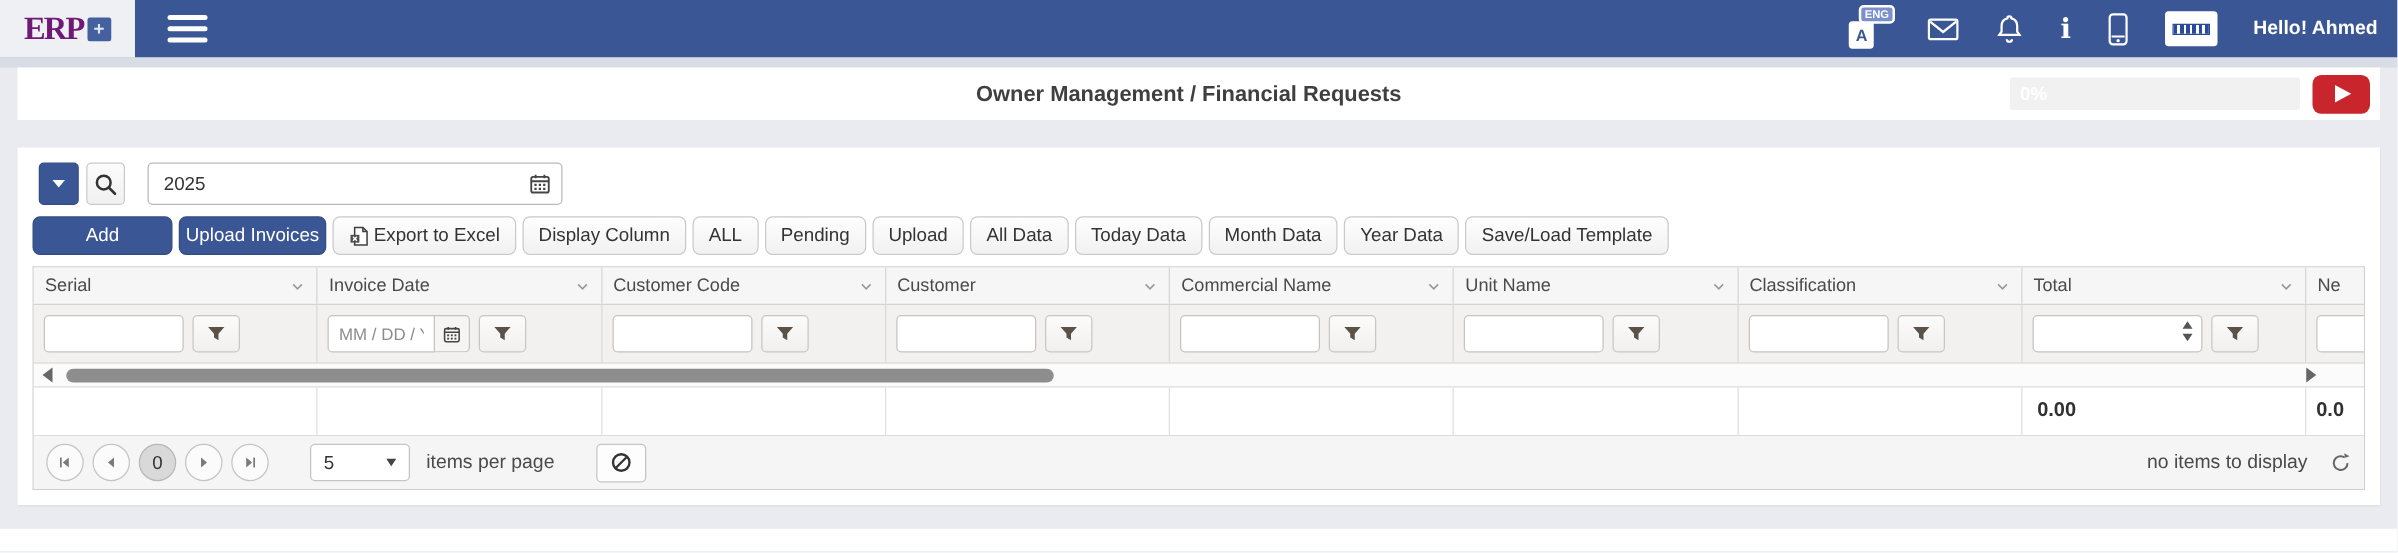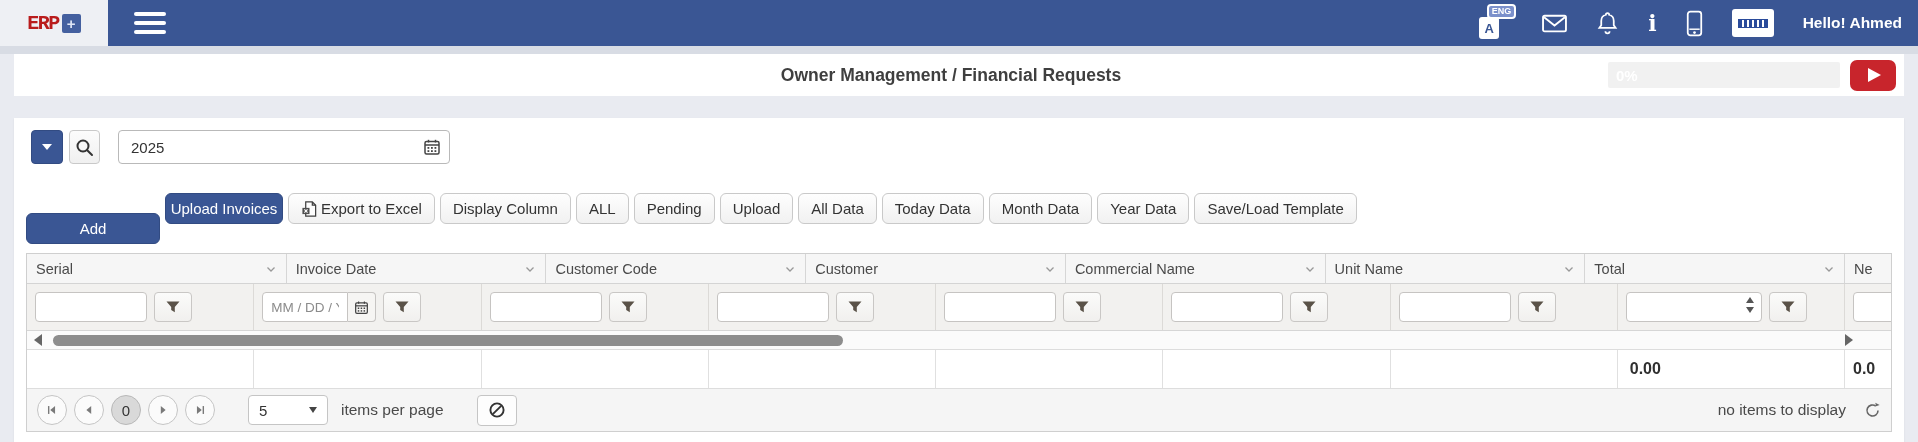--- a/index.html
+++ b/index.html
@@ -6,21 +6,21 @@
   html,body { width:1918px; height:442px; }
   body {
     background:#e9ebf1;
     font-family:"Liberation Sans", sans-serif;
     overflow:hidden;
     color:#333;
   }
   
   .navbar { height:46px; background:#3a5694; display:flex; align-items:center; }
   .logo-box { width:108px; height:46px; background:#eef0f4; display:flex; align-items:center; justify-content:center; gap:3px; cursor:pointer; }
-  .logo-text { font-size:20px; font-weight:800; color:#b91c1c; letter-spacing:-1.5px; font-family:Liberation Mono, monospace; }
+  .logo-text { font-size:26px; font-weight:800; color:#701a75; letter-spacing:-1.5px; font-family:Liberation Serif, serif; }
   .logo-mark { width:19px; height:19px; background:#44609f; border-radius:2px; display:flex; align-items:center; justify-content:center; color:#dfe6f5; font-weight:bold; font-size:15px; line-height:1; }
   .hamburger { margin-left:26px; cursor:pointer; }
   .hamburger span { display:block; width:32px; height:4px; background:#fff; border-radius:2px; margin:5px 0; }
   .nav-right { margin-left:auto; display:flex; align-items:center; gap:29px; padding-right:16px; }
   .nav-icon { display:flex; align-items:center; justify-content:center; cursor:pointer; }
   .lang-wrap { position:relative; width:36px; height:36px; }
   .lang-page { position:absolute; left:2px; bottom:2px; width:20px; height:22px; background:#fff; border-radius:3px; color:#3a5694; font-weight:bold; font-size:13px; display:flex; align-items:center; justify-content:center; }
   .lang-badge { position:absolute; top:-1px; right:-3px; background:#7b90cb; border:2px solid #fff; border-radius:4px; color:#fff; font-size:9px; font-weight:bold; padding:0 3px; line-height:11px; }
   .info-glyph { font-family:"DejaVu Serif", serif; font-weight:bold; font-size:22px; color:#fff; line-height:1; }
   .avatar { width:42px; height:28px; background:#fff; border-radius:3px; display:flex; align-items:center; justify-content:center; cursor:pointer; }
@@ -43,21 +43,21 @@
   .caret-btn { width:32px; height:34px; background:#3a5694; border:1px solid #324b82; border-radius:4px; margin-left:5px; display:flex; align-items:center; justify-content:center; cursor:pointer; }
   .caret-white { width:0; height:0; border-left:5px solid transparent; border-right:5px solid transparent; border-top:6px solid #fff; }
   .mag-btn { width:31px; height:34px; background:linear-gradient(#fcfcfc,#f0f0f0); border:1px solid #c9c9c9; border-radius:4px; margin-left:6px; display:flex; align-items:center; justify-content:center; cursor:pointer; }
   .year-group { margin-left:18px; position:relative; width:332px;border-radius:13px; }
   .year-input { width:100%; height:34px; border:1px solid #b9b9b9; border-radius:4px; padding:0 34px 0 12px; font-size:15px; color:#333; font-family:inherit; }
   .year-cal { position:absolute; right:9px; top:8px; cursor:pointer; }
   
   .toolbar { display:flex; align-items:center; margin-top:9px; gap:5px; }
   .tb { height:31px; border:1px solid #c9c9c9; border-radius:6px; background:linear-gradient(#fefefe,#f1f1f1); color:#333; font-size:15px; padding:0 12px; display:flex; align-items:center; gap:3px; cursor:pointer; font-family:inherit; white-space:nowrap; }
   .tb.primary { background:#3a5694; border-color:#324b82; color:#fff; }
-  .tb.add { width:134px; justify-content:center;margin-top:40px; }
+  .tb.add { width:112px; justify-content:center; }
   .tb.upload { width:118px; justify-content:center; }
   
   .grid { margin-top:9px; border:1px solid #cfcfcf; }
   .cols { display:flex; }
   .col { flex:1 1 0; min-width:0; }
   .col-cut { flex:0 0 46px; overflow:hidden; }
   .hrow { background:#f6f6f6; border-bottom:1px solid #d4d4d4; }
   .hcell { height:29px; display:flex; align-items:center; justify-content:space-between; padding:0 9px; border-right:1px solid #d6d6d6; font-size:14.5px; color:#4a4a4a; cursor:pointer; }
   .hrow .col-cut { border-right:none; }
   .frow { background:#f2f1ef; border-bottom:1px solid #d6d6d6; }
@@ -243,20 +243,26 @@
             <path d="M2.5 4.5l3.5 3.5 3.5-3.5" fill="none" stroke="#999" stroke-width="1.3"></path>
           </svg>
         </div>
       <div class="col hcell">
           <span>Unit Name</span>
           <svg width="12" height="12" viewBox="0 0 12 12">
             <path d="M2.5 4.5l3.5 3.5 3.5-3.5" fill="none" stroke="#999" stroke-width="1.3"></path>
           </svg>
         </div>
       <div class="col hcell">
+          <span>Classification</span>
+          <svg width="12" height="12" viewBox="0 0 12 12">
+            <path d="M2.5 4.5l3.5 3.5 3.5-3.5" fill="none" stroke="#999" stroke-width="1.3"></path>
+          </svg>
+        </div>
+      <div class="col hcell">
           <span>Total</span>
           <svg width="12" height="12" viewBox="0 0 12 12">
             <path d="M2.5 4.5l3.5 3.5 3.5-3.5" fill="none" stroke="#999" stroke-width="1.3"></path>
           </svg>
         </div>
       <div class="col-cut hcell">
           <span>Ne</span>
         </div>
     </div>
 

